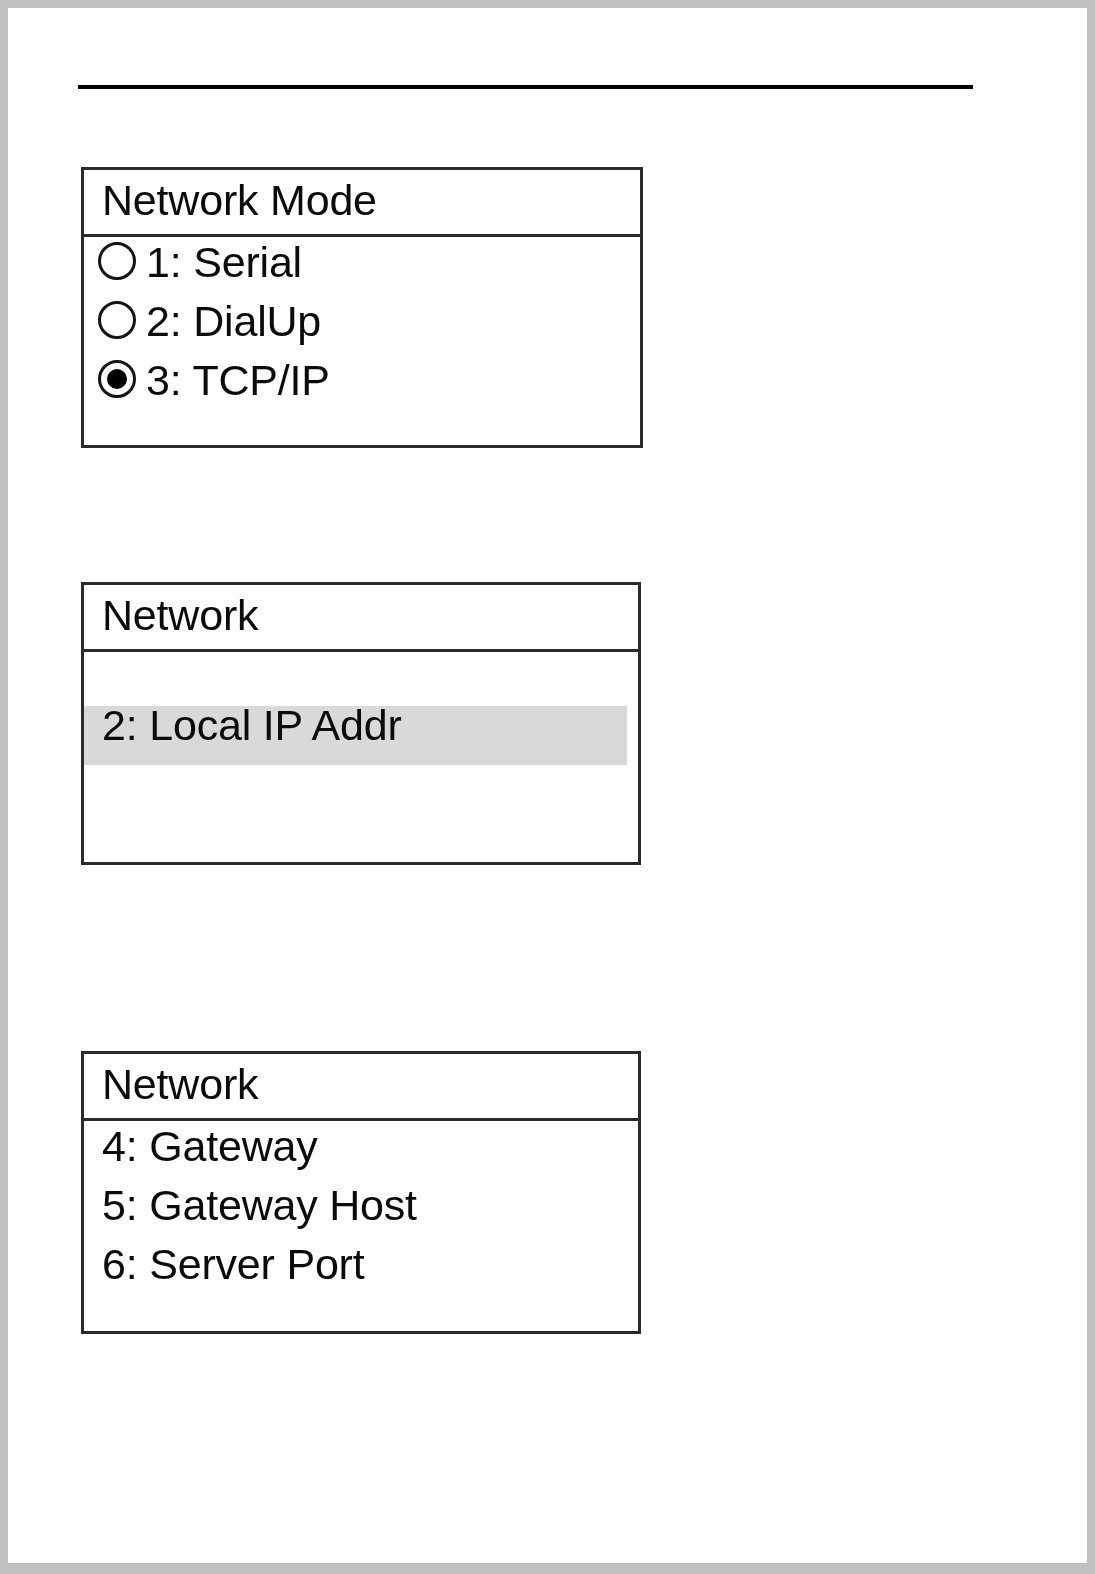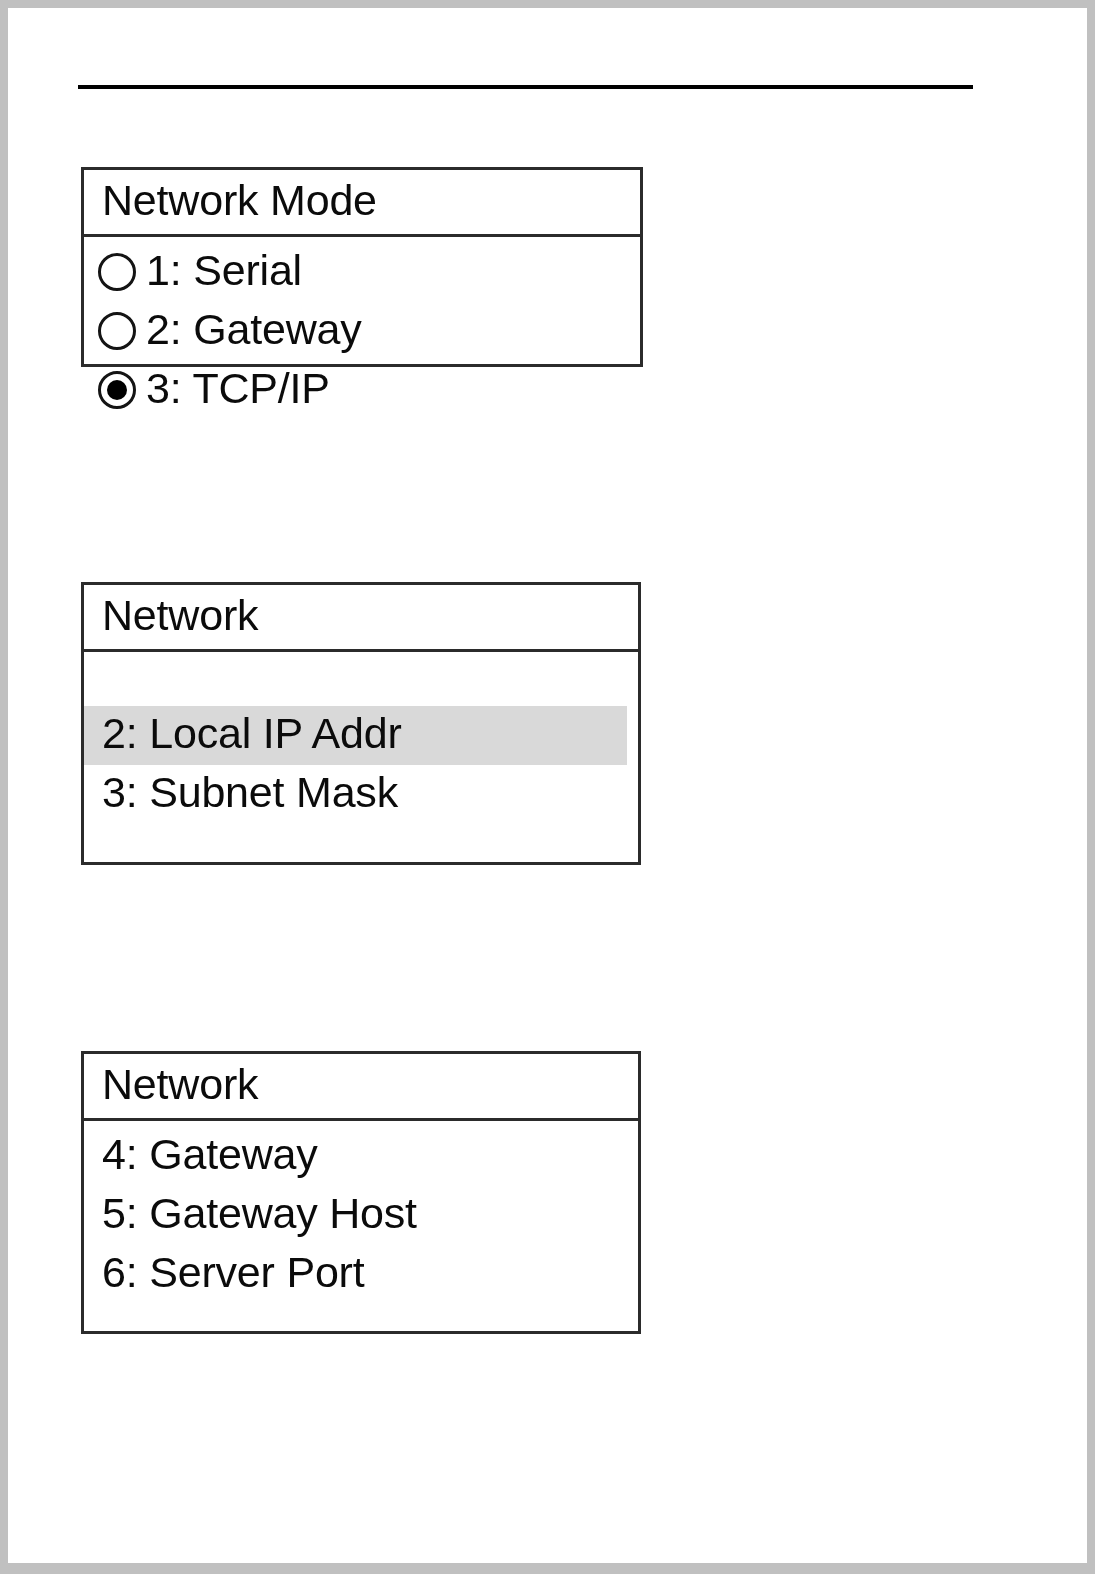--- a/index.html
+++ b/index.html
@@ -61,21 +61,20 @@
   .panel-body {
     position: relative;
     padding-top: 6px;
   }
 
   
   .row {
     position: relative;
     height: 59px;
     display: flex;
-    align-items: center;
     box-sizing: border-box;
     padding-left: 18px;
     white-space: nowrap;
   }
   .row-label {
     font-size: 43px;
     line-height: 1;
     color: #0b0b0b;
     letter-spacing: -0.2px;
     transform: translateY(-2px);
@@ -120,21 +119,21 @@
   }
   .radio.checked .dot {
     display: block;
   }
 
   
   #panel-network-mode {
     left: 73px;
     top: 159px;
     width: 562px;
-    height: 200px;
+    height: 281px;
   }
   #panel-network-1 {
     left: 73px;
     top: 574px;
     width: 560px;
     height: 283px;
   }
   #panel-network-2 {
     left: 73px;
     top: 1043px;
@@ -159,21 +158,21 @@
         <span class="radio">
           
         </span>
         <span class="row-label">1: Serial</span>
       </div>
 
       <div class="row radio-row">
         <span class="radio">
           
         </span>
-        <span class="row-label">2: Gateway</span>
+        <span class="row-label">2: DialUp</span>
       </div>
 
       <div class="row radio-row">
         <span class="radio checked">
           <span class="dot"></span>
         </span>
         <span class="row-label">3: TCP/IP</span>
       </div>
 
     </div>
@@ -183,23 +182,20 @@
     <div class="panel-header">
       <span class="panel-title">Network</span>
     </div>
     <div class="panel-body panel-list">
 
 
       <div class="row selected">
         <span class="row-label">2: Local IP Addr</span>
       </div>
 
-      <div class="row">
-        <span class="row-label">3: Subnet Mask</span>
-      </div>
 
     </div>
   </div>
 
   <div class="panel" id="panel-network-2">
     <div class="panel-header">
       <span class="panel-title">Network</span>
     </div>
     <div class="panel-body panel-list">
 

